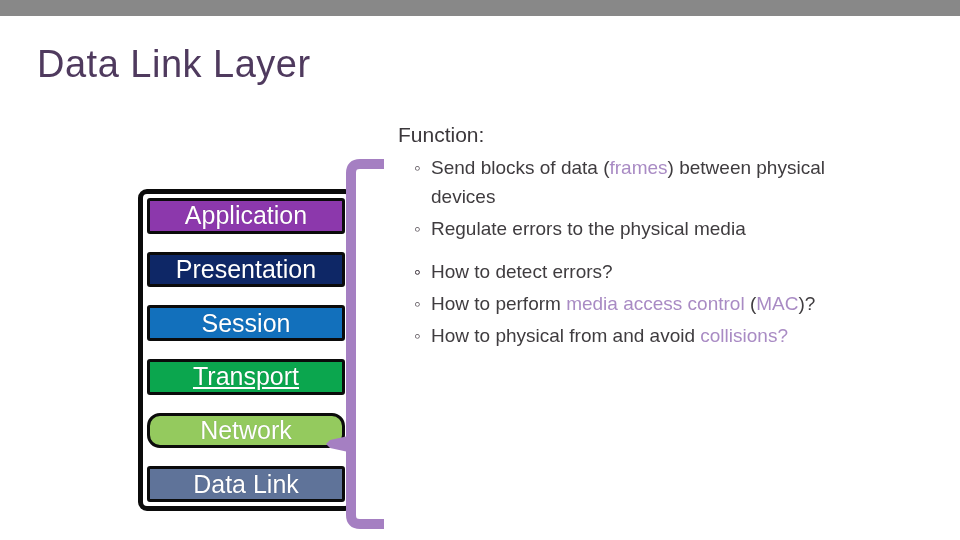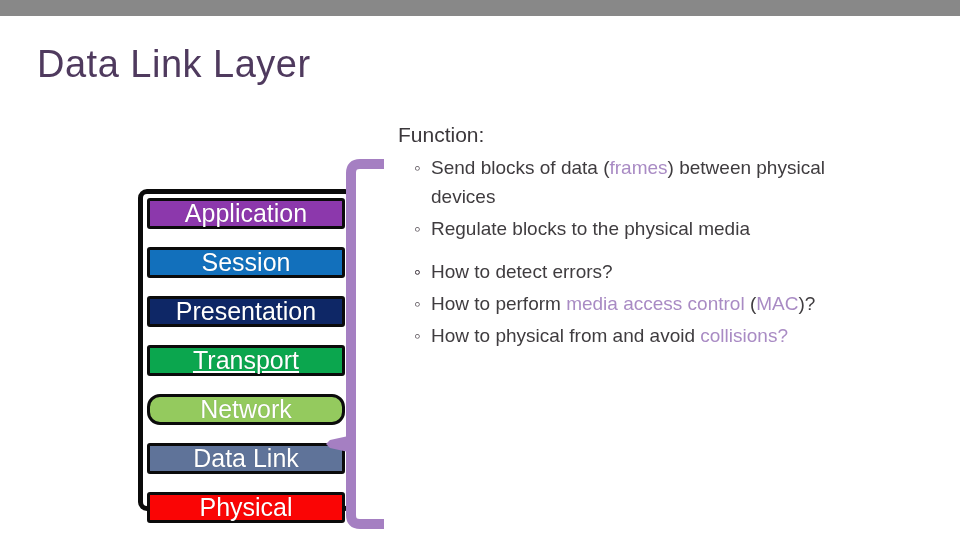--- a/index.html
+++ b/index.html
@@ -58,45 +58,44 @@
 </style>
 </head>
 <body>
 
 <div class="slide">
 
   <h1 class="title">Data Link Layer</h1>
 
   <div class="stack">
     <div class="layer" style="background: rgb(140, 56, 172);">Application</div>
+    <div class="layer" style="background: rgb(14, 39, 102);">Presentation</div>
     <div class="layer" style="background: rgb(18, 112, 188);">Session</div>
-    <div class="layer" style="background: rgb(14, 39, 102);">Presentation</div>
     <div class="layer" style="background: rgb(11, 166, 78); text-decoration: underline;">Transport</div>
     <div class="layer" style="background: rgb(148, 202, 94); border-radius: 13px;">Network</div>
     <div class="layer" style="background: rgb(95, 115, 153);">Data Link</div>
-    <div class="layer" style="background: rgb(250, 5, 5);">Physical</div>
   </div>
 
   <svg class="brace" viewBox="0 0 72 376" aria-hidden="true">
     <path d="M64,7 L40,7 Q31,7 31,16 L31,358 Q31,367 40,367 L64,367"></path>
     <polygon points="33,278 10,283 6,287 10,291 33,296"></polygon>
   </svg>
 
   <div class="content">
 
     <div class="section">
       <h2>Function:</h2>
       <ul>
         <li>
           <span class="marker">◦</span>
           <span><span>Send blocks of data (</span><span class="hl">frames</span><span>) between physical</span><br><span>devices</span></span>
         </li>
         <li>
           <span class="marker">◦</span>
-          <span><span>Regulate blocks to the physical media</span></span>
+          <span><span>Regulate errors to the physical media</span></span>
         </li>
       </ul>
     </div>
 
     <div class="section">
       <ul>
         <li>
           <span class="marker">◦</span>
         </li>
         <li>

